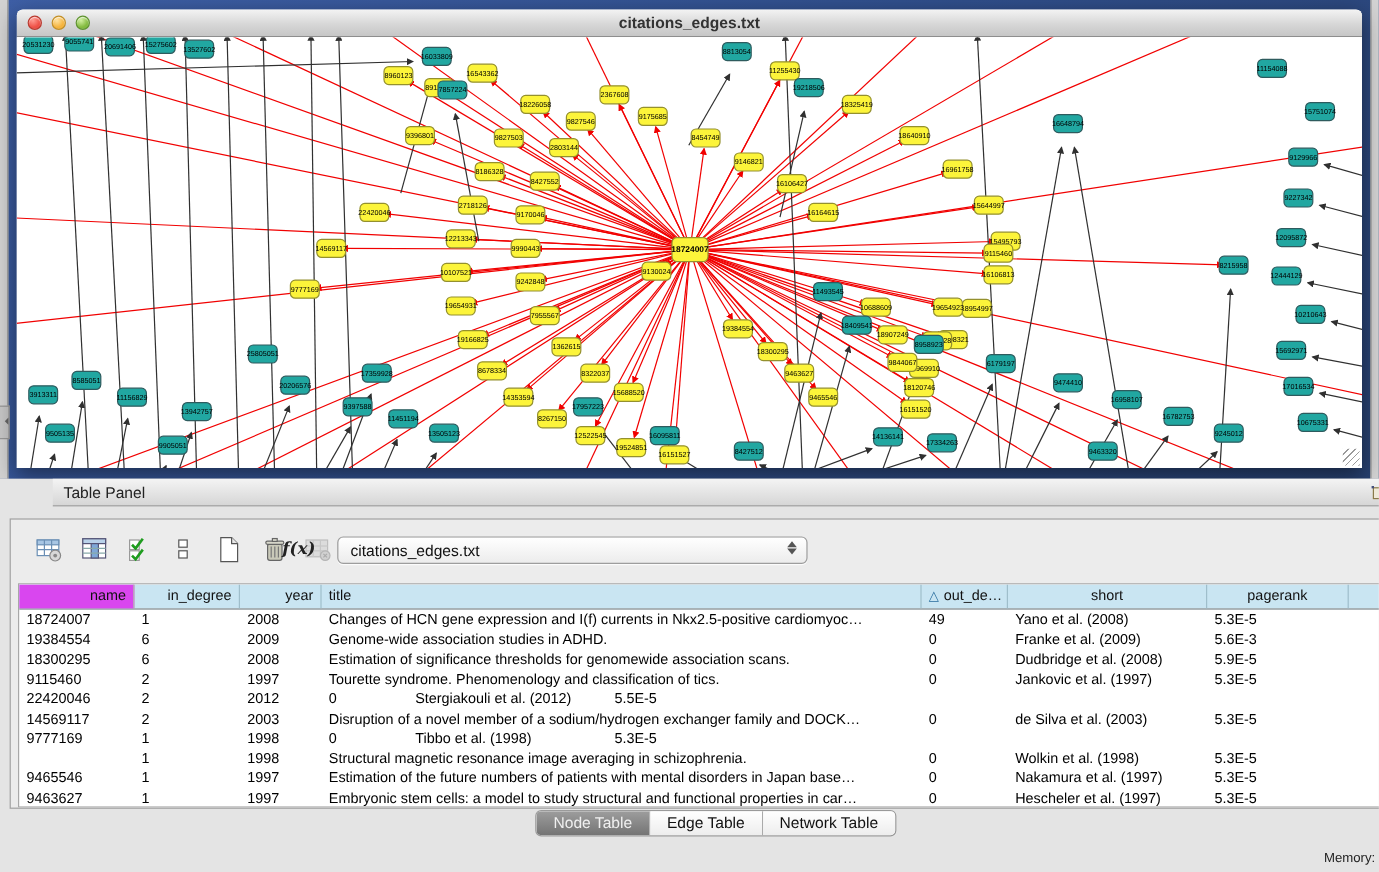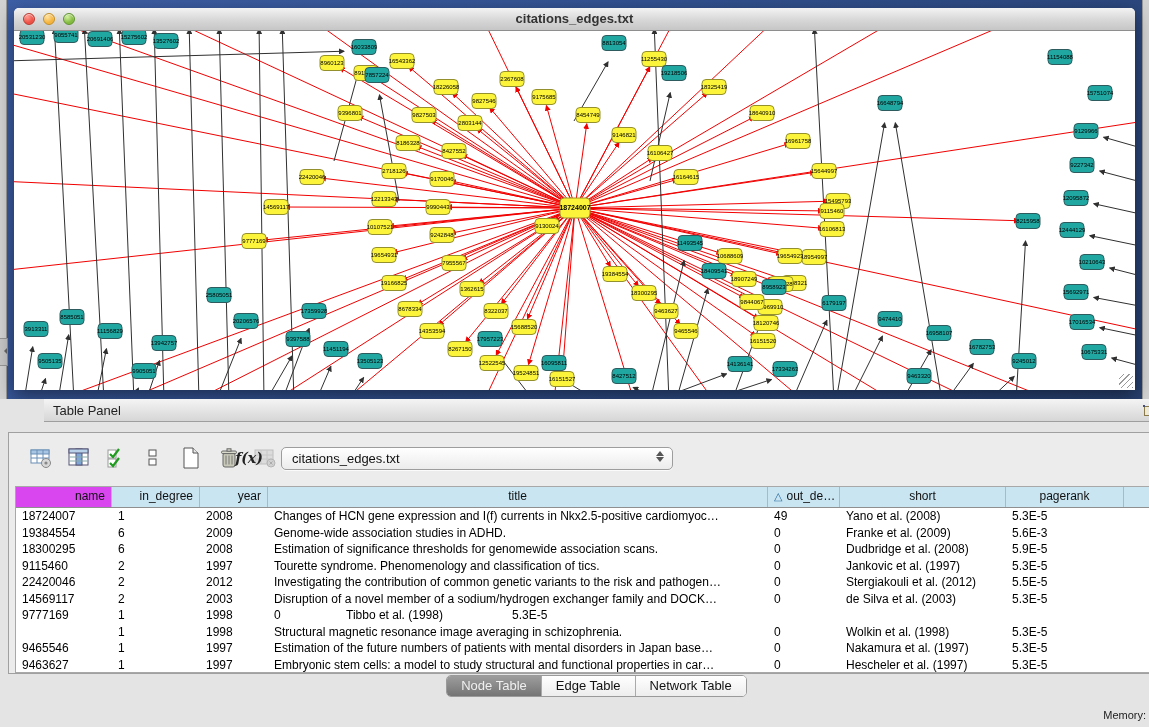--- a/index.html
+++ b/index.html
@@ -777,21 +777,21 @@
             <i class="down"></i>
           </span>
       </div>
     </div>
 
     <div class="tablewrap">
       <div class="hrow" id="thead">
           <span class="hcell gray" style="width: 96px; text-align: right;">name</span>
           <span class="hcell" style="width: 88px; text-align: right;">in_degree</span>
           <span class="hcell" style="width: 68px; text-align: right;">year</span>
-          <span class="hcell" style="width: 500px; text-align: center;">title</span>
+          <span class="hcell" style="width: 500px; ">title</span>
           <span class="hcell" style="width: 72px; text-align: left;"><span class="sortglyph">△</span>out_de…</span>
           <span class="hcell" style="width: 166px; text-align: center;">short</span>
           <span class="hcell" style="width: 118px; text-align: center;">pagerank</span>
         </div>
       <div id="tbody">
           <div class="trow">
             <span class="tcell" style="width: 96px;">18724007</span>
             <span class="tcell" style="width: 88px;">1</span>
             <span class="tcell" style="width: 68px;">2008</span>
             <span class="tcell" style="width: 500px;">Changes of HCN gene expression and I(f) currents in Nkx2.5-positive cardiomyoc…</span>
@@ -823,21 +823,20 @@
             <span class="tcell" style="width: 68px;">1997</span>
             <span class="tcell" style="width: 500px;">Tourette syndrome. Phenomenology and classification of tics.</span>
             <span class="tcell" style="width: 72px;">0</span>
             <span class="tcell" style="width: 166px;">Jankovic et al. (1997)</span>
             <span class="tcell" style="width: 118px;">5.3E-5</span>
           </div>
           <div class="trow">
             <span class="tcell" style="width: 96px;">22420046</span>
             <span class="tcell" style="width: 88px;">2</span>
             <span class="tcell" style="width: 68px;">2012</span>
-            <span class="tcell" style="width: 500px;">Investigating the contribution of common genetic variants to the risk and pathogen…</span>
             <span class="tcell" style="width: 72px;">0</span>
             <span class="tcell" style="width: 166px;">Stergiakouli et al. (2012)</span>
             <span class="tcell" style="width: 118px;">5.5E-5</span>
           </div>
           <div class="trow">
             <span class="tcell" style="width: 96px;">14569117</span>
             <span class="tcell" style="width: 88px;">2</span>
             <span class="tcell" style="width: 68px;">2003</span>
             <span class="tcell" style="width: 500px;">Disruption of a novel member of a sodium/hydrogen exchanger family and DOCK…</span>
             <span class="tcell" style="width: 72px;">0</span>

